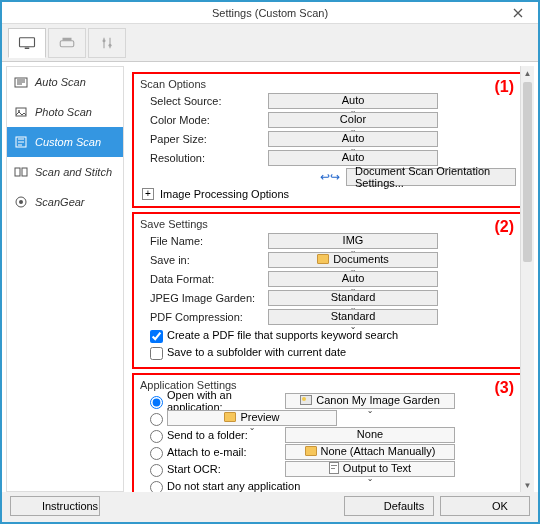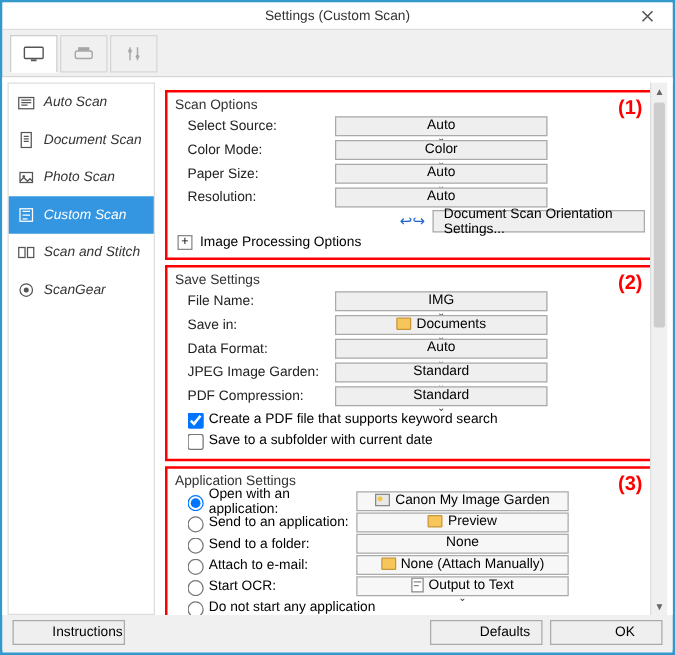--- a/index.html
+++ b/index.html
@@ -94,29 +94,20 @@
             <svg width="14" height="14" viewBox="0 0 14 14">
               <rect x="1" y="3" width="12" height="9" fill="none" stroke="#555"></rect>
               <path d="M3 5h8M3 7h8M3 9h5" stroke="#555"></path>
             </svg>
           </span>
         <span>Auto Scan</span>
       </div>
       <div class="sideitem">
         <span class="ic">
             <svg width="14" height="14" viewBox="0 0 14 14">
-              <rect x="3" y="1" width="8" height="12" fill="none" stroke="#555"></rect>
-              <path d="M5 4h4M5 6h4M5 8h4" stroke="#555"></path>
-            </svg>
-          </span>
-        <span>Document Scan</span>
-      </div>
-      <div class="sideitem">
-        <span class="ic">
-            <svg width="14" height="14" viewBox="0 0 14 14">
               <rect x="2" y="3" width="10" height="8" fill="none" stroke="#555"></rect>
               <circle cx="5" cy="6" r="1" fill="#555"></circle>
               <path d="M2 10l3-3 3 3 2-2 2 2" fill="none" stroke="#555"></path>
             </svg>
           </span>
         <span>Photo Scan</span>
       </div>
       <div class="sideitem selected">
         <span class="ic">
             <svg width="14" height="14" viewBox="0 0 14 14">
@@ -267,21 +258,20 @@
           <div class="fake-select app">
               <span class="withicon">
                 <span class="img-ic"></span>
                 <span>Canon My Image Garden</span>
               </span>
               <span class="caret">⌄</span>
             </div>
         </div>
         <div class="radiorow">
           <input type="radio" name="app" style="">
-          <span class="lbl2">Send to an application:</span>
           <div class="fake-select app">
               <span class="withicon">
                 <span class="folder-ic"></span>
                 <span>Preview</span>
               </span>
               <span class="caret">⌄</span>
             </div>
         </div>
         <div class="radiorow">
           <input type="radio" name="app" style="">

